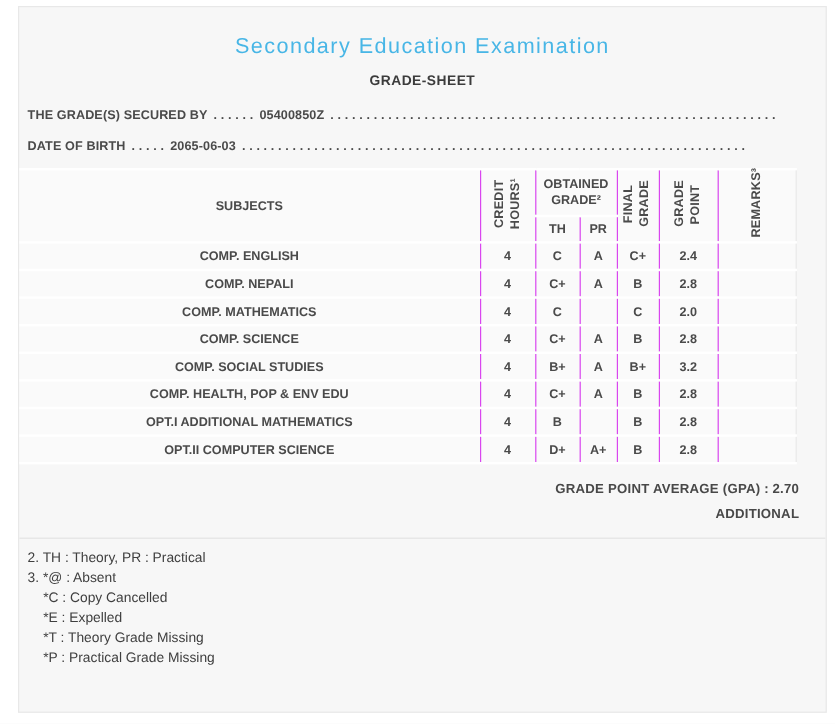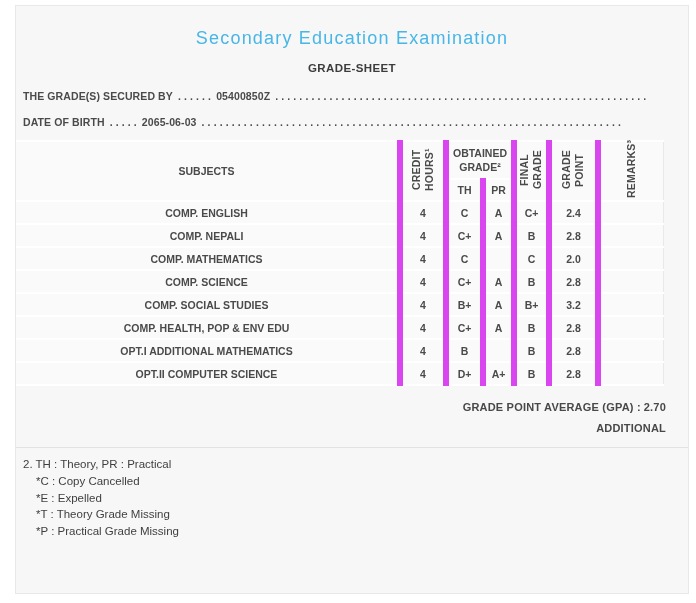--- a/index.html
+++ b/index.html
@@ -59,21 +59,21 @@
     background: #fafafa;
     border-bottom: 2px solid #ffffff;
     border-top: 2px solid #ffffff;
     padding: 0;
     font-size: 10.5px;
     font-weight: bold;
     color: #4a4a4a;
     text-align: center;
     vertical-align: middle;
   }
-  table.grades .bl { border-left: 6px solid #d946ef; }
+  table.grades .bl { border-left: 1px solid #d946ef; }
   table.grades .br { border-right: 1px solid #e9e9e9; }
   th.subjects-th { text-align: left; padding-left: 7px; }
   thead tr.r1 th { height: 38px; }
   thead tr.r2 th { height: 22px; }
   tbody td { height: 23px; }
   td.subject { text-align: left; padding-left: 7px; }
 
   .vtext {
     display: inline-block;
     writing-mode: vertical-rl;
@@ -237,19 +237,20 @@
     </tbody>
   </table>
 
   <div class="gpa-line"><span>GRADE POINT AVERAGE (GPA) :</span><span>2.70</span></div>
   <div class="status-line">ADDITIONAL</div>
 
   <div class="separator"></div>
 
   <div class="footnotes">
     <div class="footnote-line">2. TH : Theory, PR : Practical</div>
+    <div class="footnote-line">3. *@ : Absent</div>
     <div class="footnote-line indent">*C : Copy Cancelled</div>
     <div class="footnote-line indent">*E : Expelled</div>
     <div class="footnote-line indent">*T : Theory Grade Missing</div>
     <div class="footnote-line indent">*P : Practical Grade Missing</div>
   </div>
 
 </div>
 
 </body></html>

